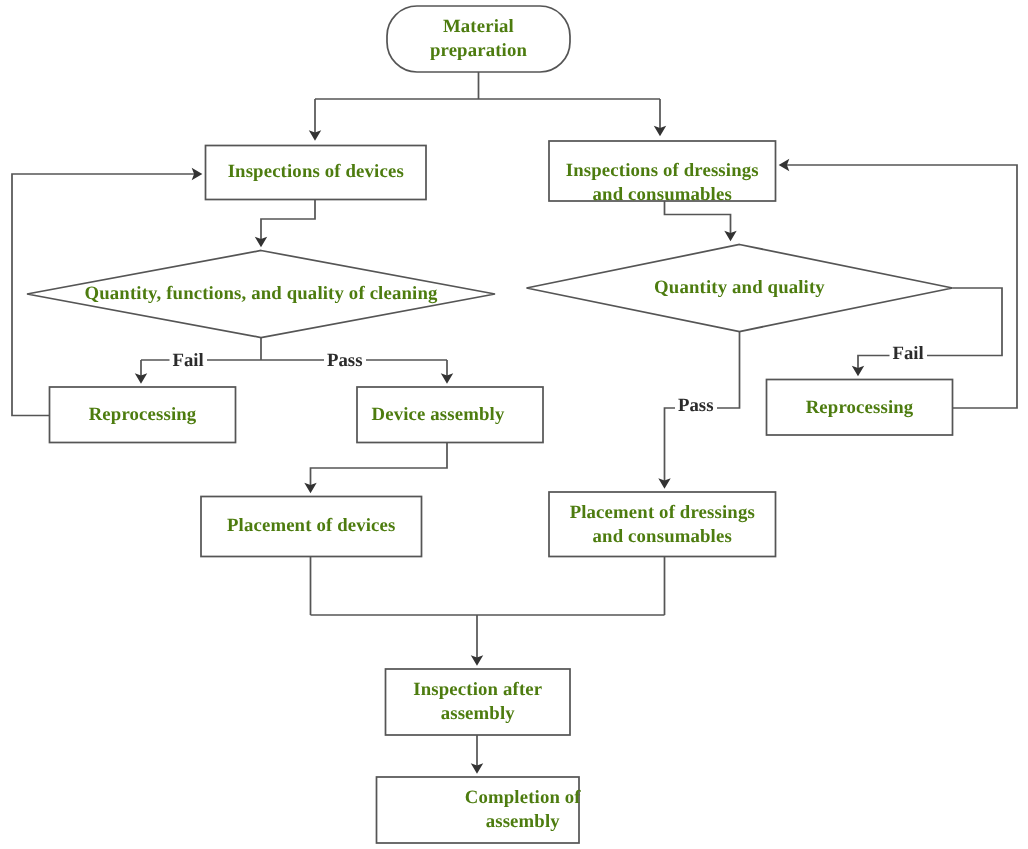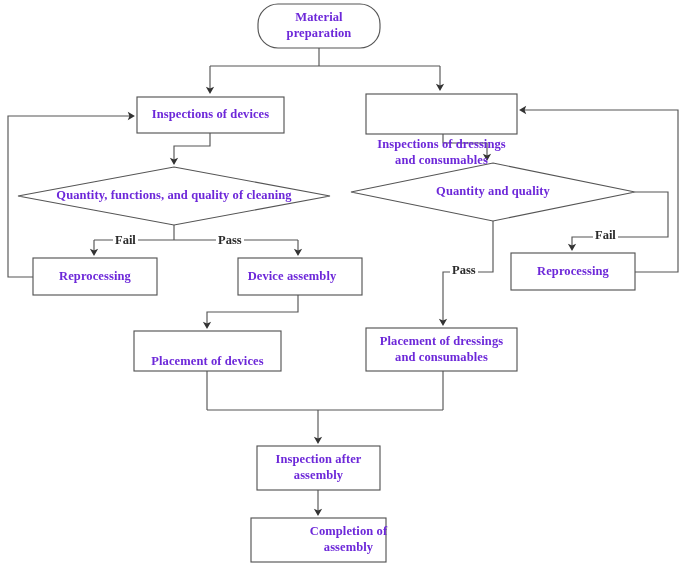--- a/index.html
+++ b/index.html
@@ -22,21 +22,21 @@
     width: 685px;
     height: 566px;
   }
   .node-label {
     position: absolute;
     display: flex;
     align-items: center;
     justify-content: center;
     text-align: center;
     font-weight: bold;
-    color: #6d28d9;
+    color: #4d7c0f;
     font-size: 12.5px;
     line-height: 1.25;
     letter-spacing: 0.1px;
     pointer-events: none;
   }
   .edge-label {
     position: absolute;
     font-weight: bold;
     color: #2b2b2b;
     font-size: 12.5px;
@@ -112,21 +112,21 @@
     <span>
       <span>Material</span><br>
       <span>preparation</span>
     </span>
   </div>
 
   <div class="node-label" style="left:137px; top:97px; width:147px; height:36px;">
     <span>Inspections of devices</span>
   </div>
 
-  <div class="node-label" style="left:366px; top:94px; width:151px; height:56px;margin-top:31px;">
+  <div class="node-label" style="left:366px; top:94px; width:151px; height:56px;">
     <span>
       <span>Inspections of dressings</span><br>
       <span>and consumables</span>
     </span>
   </div>
 
   <div class="node-label" style="left:18px; top:181px; width:312px; height:30px;">
     <span>Quantity, functions, and quality of cleaning</span>
   </div>
 
@@ -139,21 +139,21 @@
   </div>
 
   <div class="node-label" style="left:238px; top:258px; width:108px; height:37px;">
     <span>Device assembly</span>
   </div>
 
   <div class="node-label" style="left:511px; top:253px; width:124px; height:37px;">
     <span>Reprocessing</span>
   </div>
 
-  <div class="node-label" style="left:134px; top:342px; width:147px; height:40px;">
+  <div class="node-label" style="left:134px; top:331px; width:147px; height:40px;">
     <span>Placement of devices</span>
   </div>
 
   <div class="node-label" style="left:366px; top:328px; width:151px; height:43px;">
     <span>
       <span>Placement of dressings</span><br>
       <span>and consumables</span>
     </span>
   </div>
 

